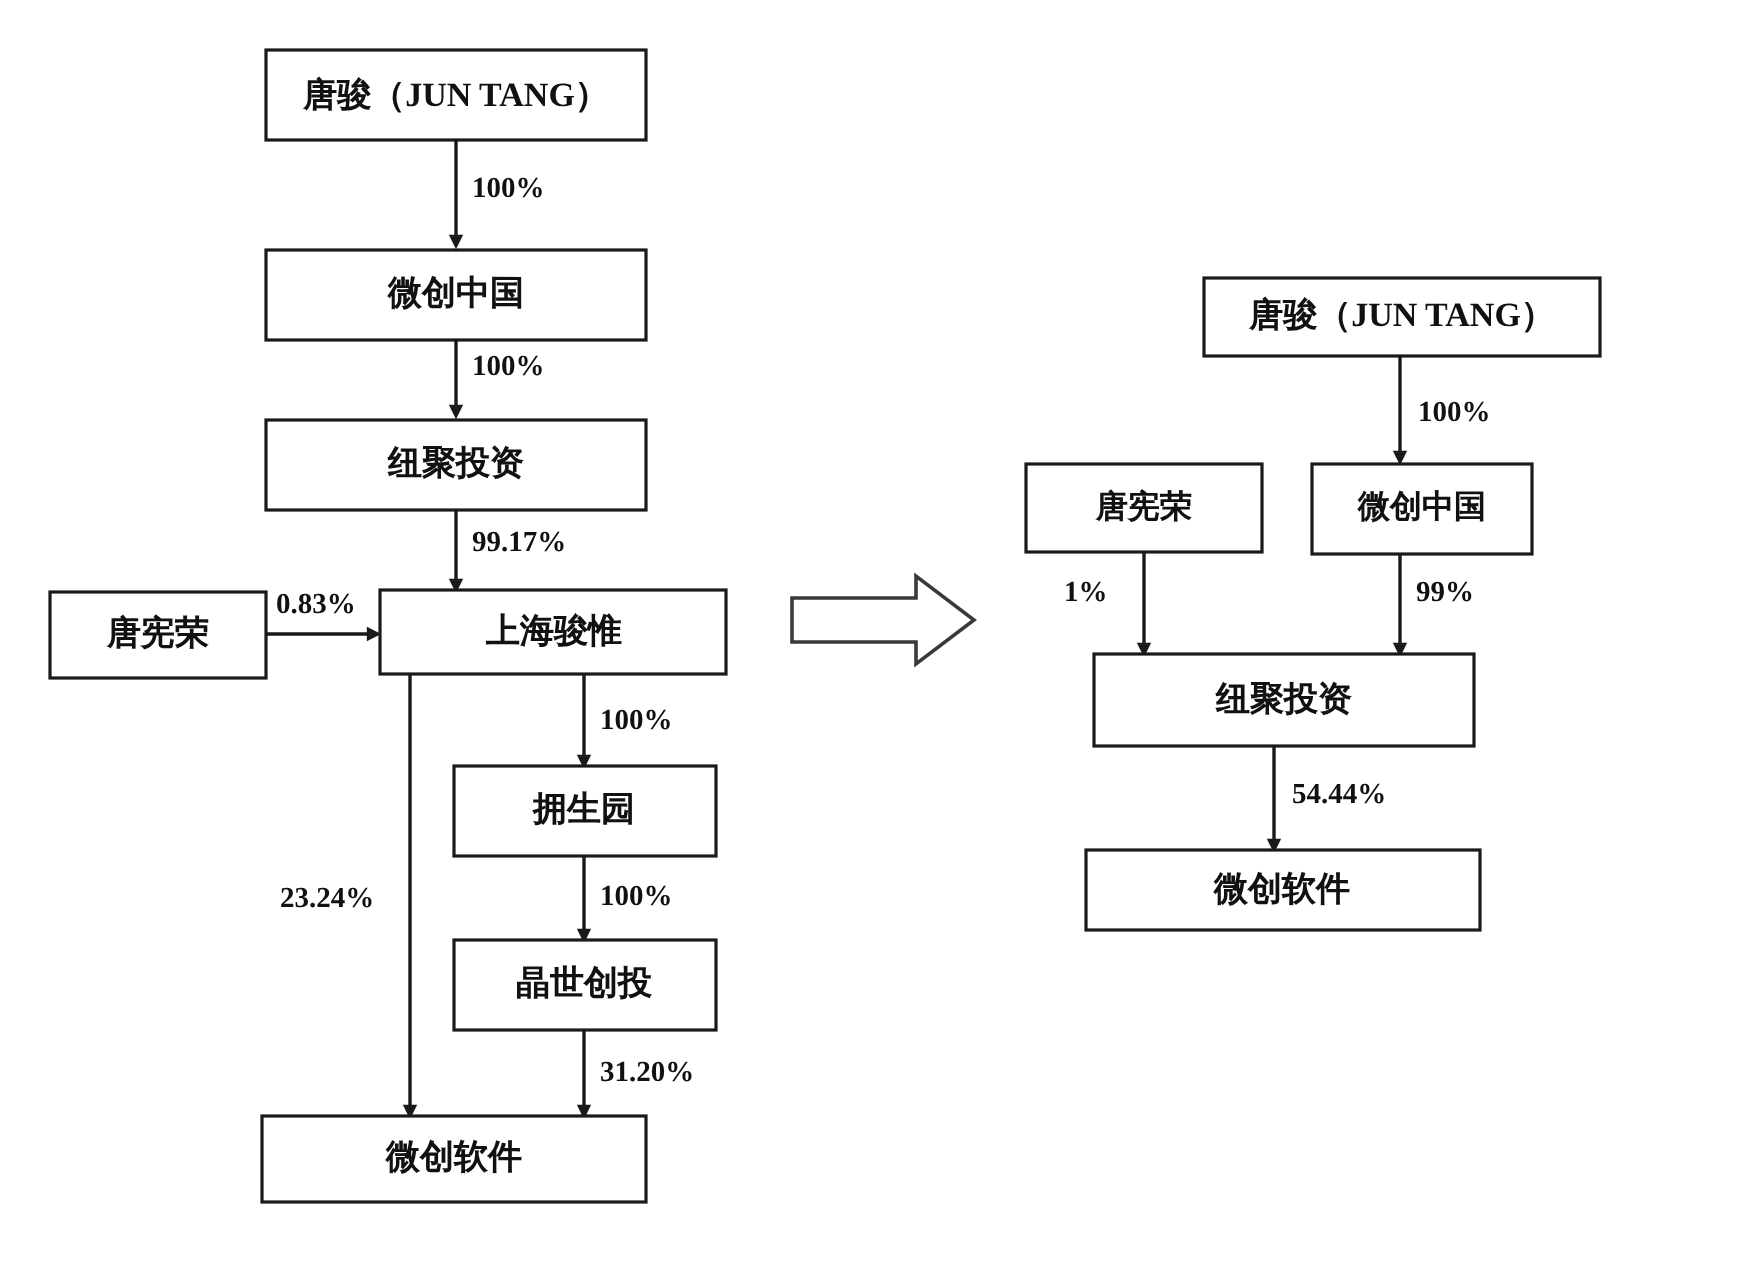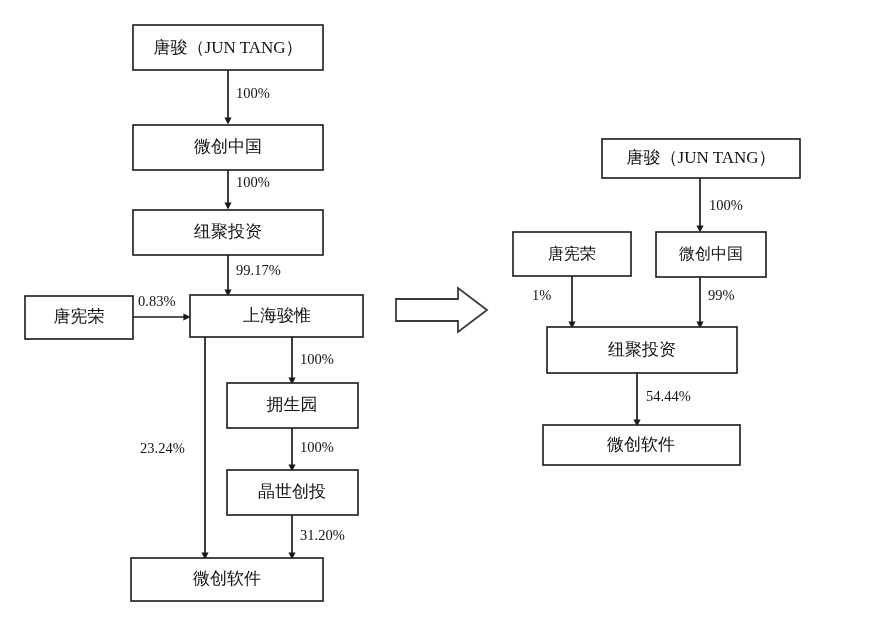--- a/index.html
+++ b/index.html
@@ -11,20 +11,21 @@
     width: 875px;
     height: 633px;
     font-family: "Liberation Serif", "DejaVu Serif", serif;
     overflow: hidden;
   }
   #diagram-root {
     position: relative;
     width: 875px;
     height: 633px;
     background: #ffffff;
+    font-weight: bold;
   }
   svg.diagram-canvas {
     position: absolute;
     left: 0;
     top: 0;
     width: 875px;
     height: 633px;
   }
   .node-box {
     fill: #ffffff;

